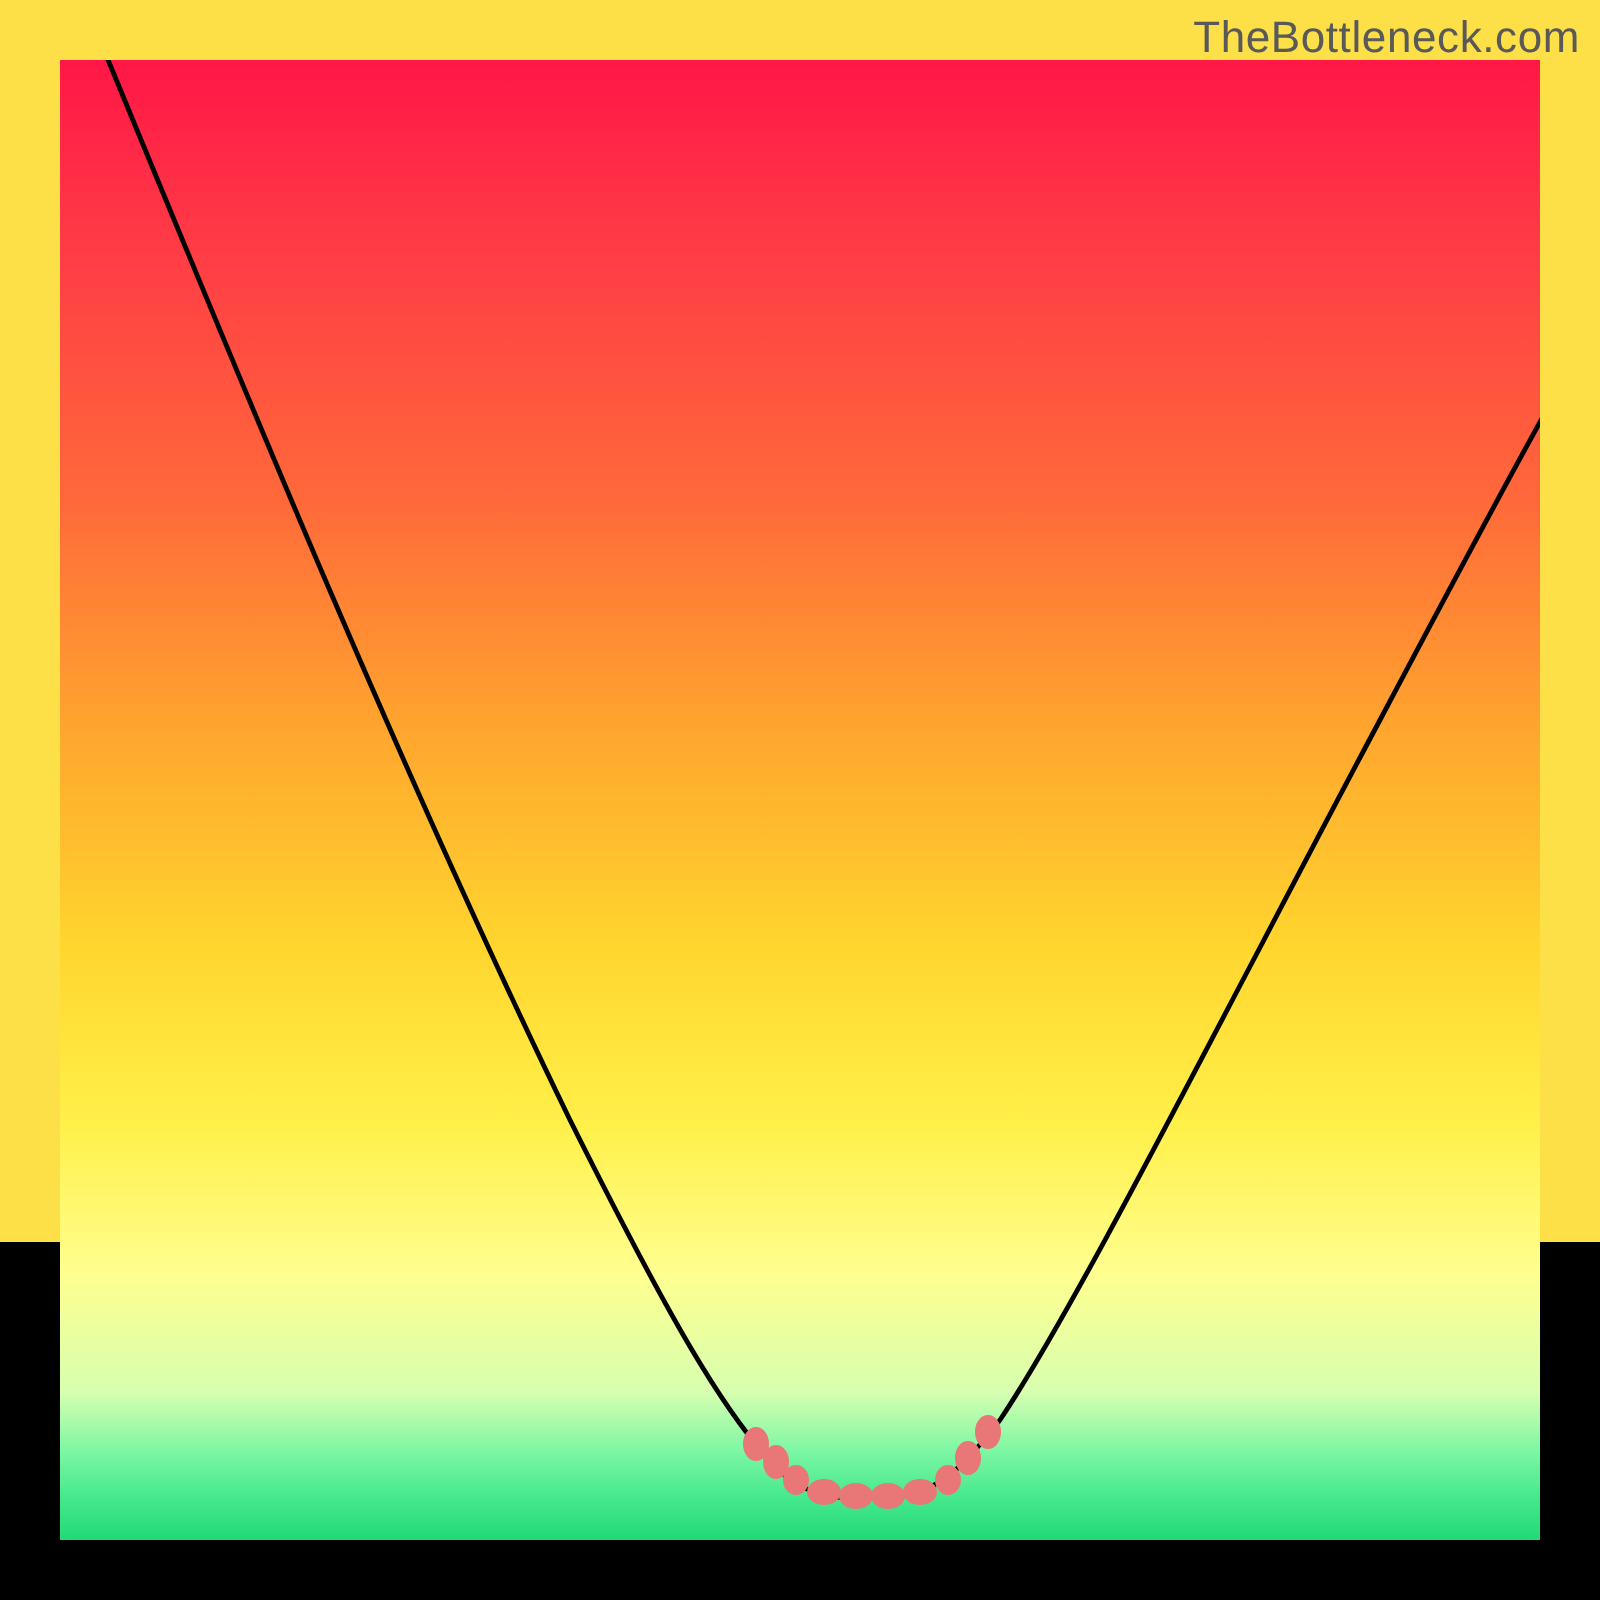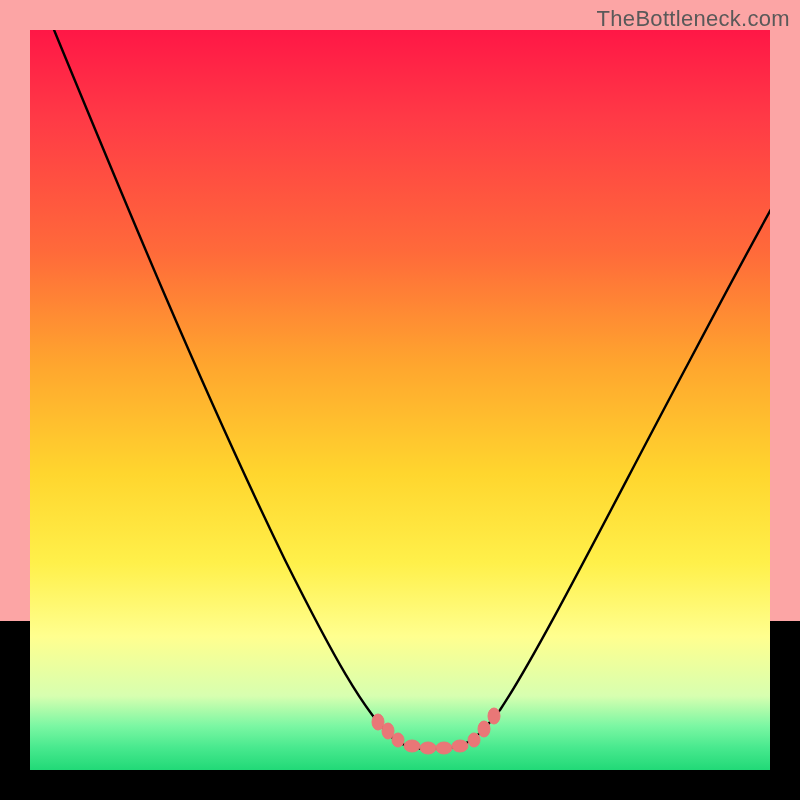--- a/index.html
+++ b/index.html
@@ -9,21 +9,21 @@
     height: 800px;
     overflow: hidden;
     background: #000;
     font-family: Arial, Helvetica, sans-serif;
   }
   .frame {
     position: absolute;
     top: 0; left: 0;
     width: 800px;
     height: 621px;
-    background: #fca5a5;
+    background: #fde047;
   }
   .plot-area {
     position: absolute;
     top: 30px;
     left: 30px;
     width: 740px;
     height: 740px;
     overflow: hidden;
   }
   .gradient {

